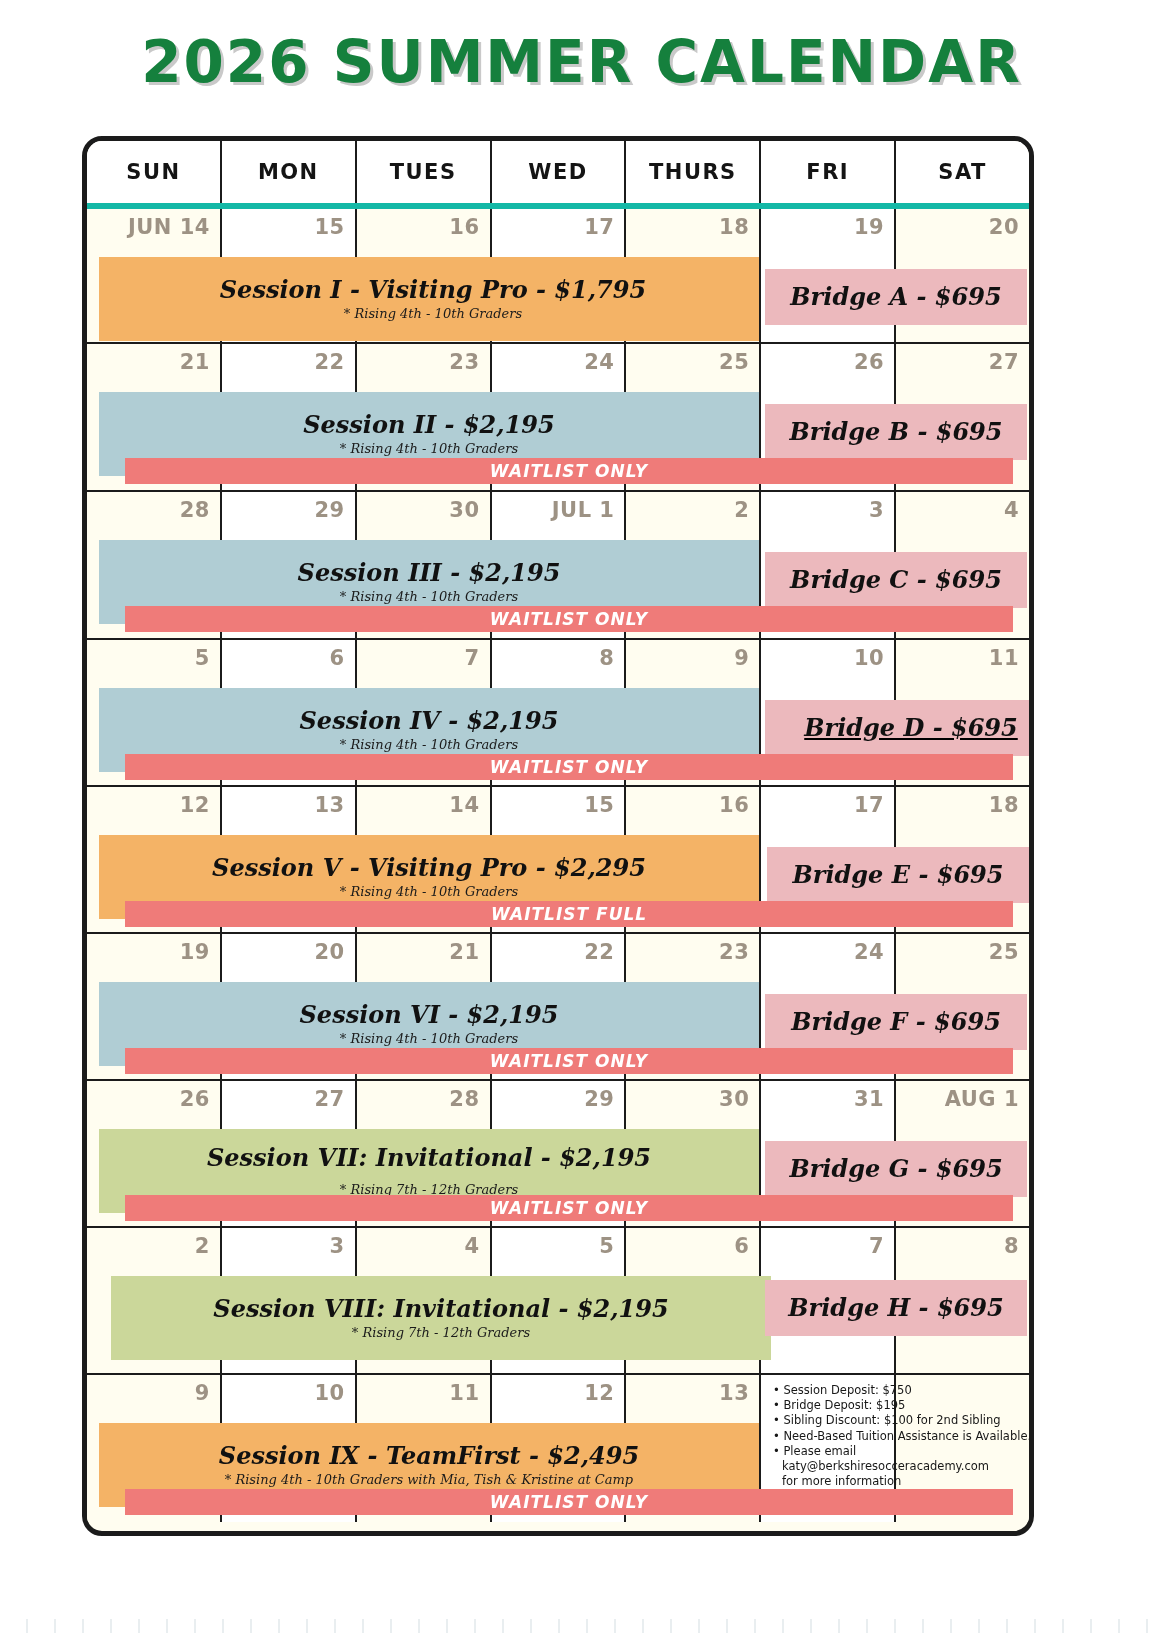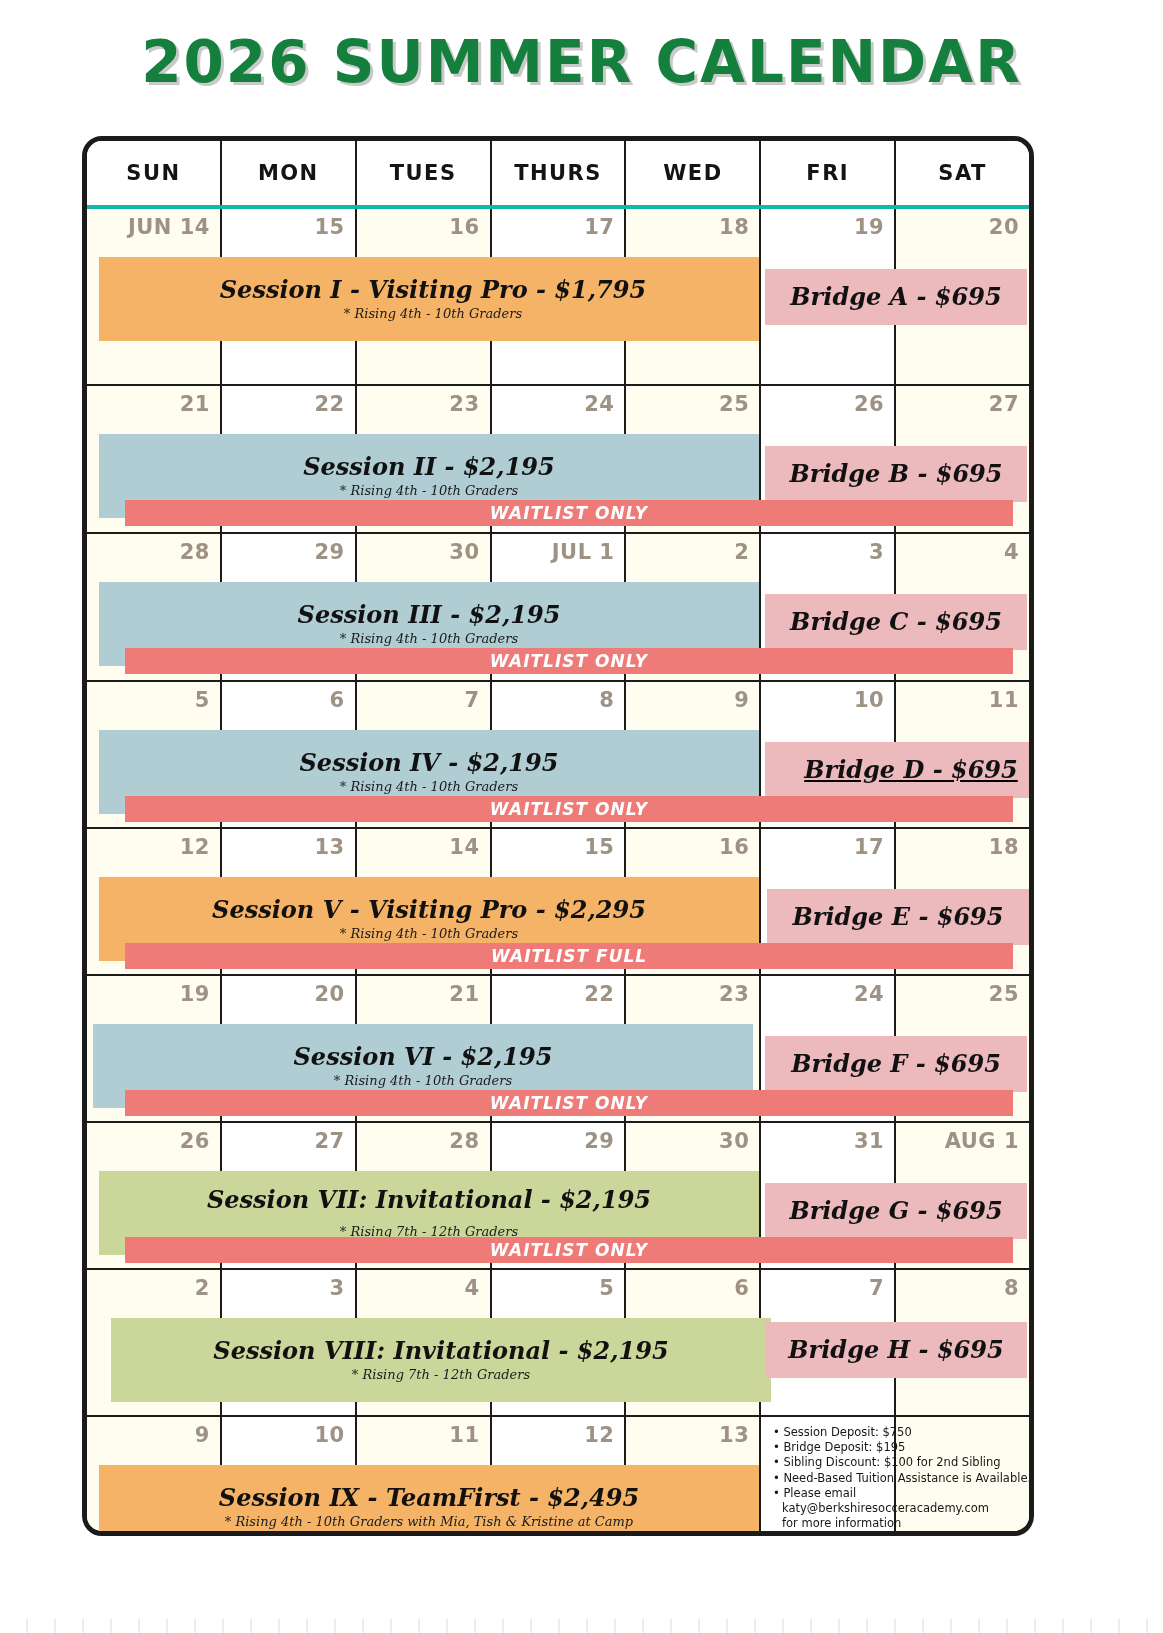--- a/index.html
+++ b/index.html
@@ -37,21 +37,21 @@
     border: 5px solid #1b1b1b;
     border-radius: 20px;
     background: #fffdf0;
     overflow: hidden;
   }
   
   #dow {
     display: flex;
     height: 68px;
     background: #ffffff;
-    border-bottom: 4px solid #14b8a6;
+    border-bottom: 6px solid #14b8a6;
   }
   #dow .dcell {
     flex: 1 1 0;
     display: flex;
     align-items: center;
     justify-content: center;
     font-family: "DejaVu Sans", sans-serif;
     font-weight: bold;
     font-size: 21px;
     letter-spacing: 1.5px;
@@ -160,27 +160,27 @@
 <div id="page">
 
   <div id="title">2026 SUMMER CALENDAR</div>
 
   <div id="cal">
 
     <div id="dow">
       <div class="dcell">SUN</div>
       <div class="dcell">MON</div>
       <div class="dcell">TUES</div>
+      <div class="dcell">WED</div>
       <div class="dcell">THURS</div>
-      <div class="dcell">WED</div>
       <div class="dcell">FRI</div>
       <div class="dcell">SAT</div>
     </div>
 
-    <div class="week" style="height:177px">
+    <div class="week" style="height:135px">
       <div class="daygrid">
         <div class="daycell">
             <div class="daynum">JUN 14</div>
           </div>
         <div class="daycell white">
             <div class="daynum">15</div>
           </div>
         <div class="daycell">
             <div class="daynum">16</div>
           </div>
@@ -367,21 +367,21 @@
         <div class="daycell">
             <div class="daynum">23</div>
           </div>
         <div class="daycell white">
             <div class="daynum">24</div>
           </div>
         <div class="daycell">
             <div class="daynum">25</div>
           </div>
       </div>
-      <div class="bar blue" style="left:6px; top:48px; width:660px; height:84px;">
+      <div class="bar blue" style="left:12px; top:48px; width:660px; height:84px;">
         <div class="b-title">Session VI - $2,195</div>
         <div class="b-sub">* Rising 4th - 10th Graders</div>
       </div>
       <div class="bar pink" style="left:678px; top:60px; width:262px; height:56px;">
         <div class="b-title">Bridge F - $695</div>
       </div>
       <div class="waitbar" style="left:38px; top:114px; width:888px; height:26px;">
         <span>WAITLIST ONLY</span>
       </div>
     </div>

